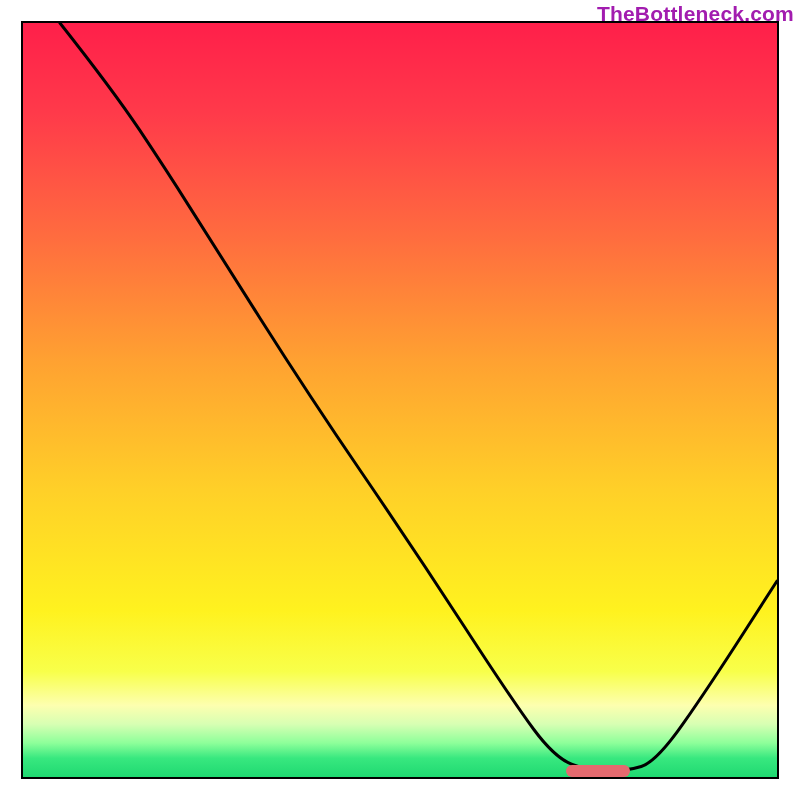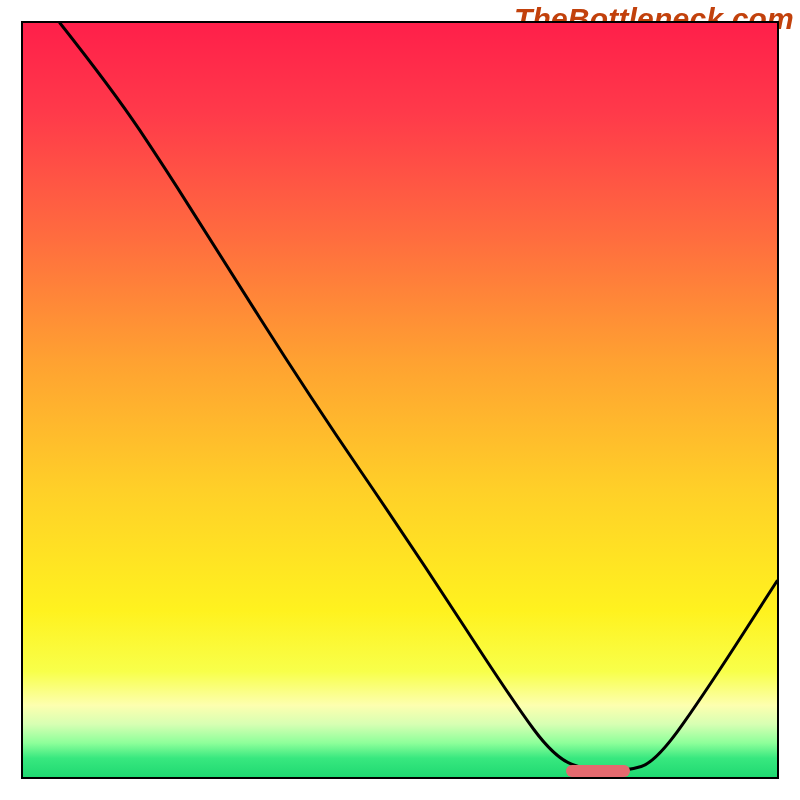--- a/index.html
+++ b/index.html
@@ -12,25 +12,24 @@
   }
   .frame {
     position: relative;
     width: 800px;
     height: 800px;
   }
   .watermark {
     position: absolute;
     top: 2px;
     right: 6px;
-    font-size: 30px;
+    font-size: 21px;
     font-weight: 600;
-    color: #c2410c;
+    color: #a21caf;
     letter-spacing: 0.2px;
-    font-style: italic;
   }
   .plot-border {
     position: absolute;
     left: 21px;
     top: 21px;
     width: 758px;
     height: 758px;
     border: 2px solid #000;
     box-sizing: border-box;
     overflow: hidden;

